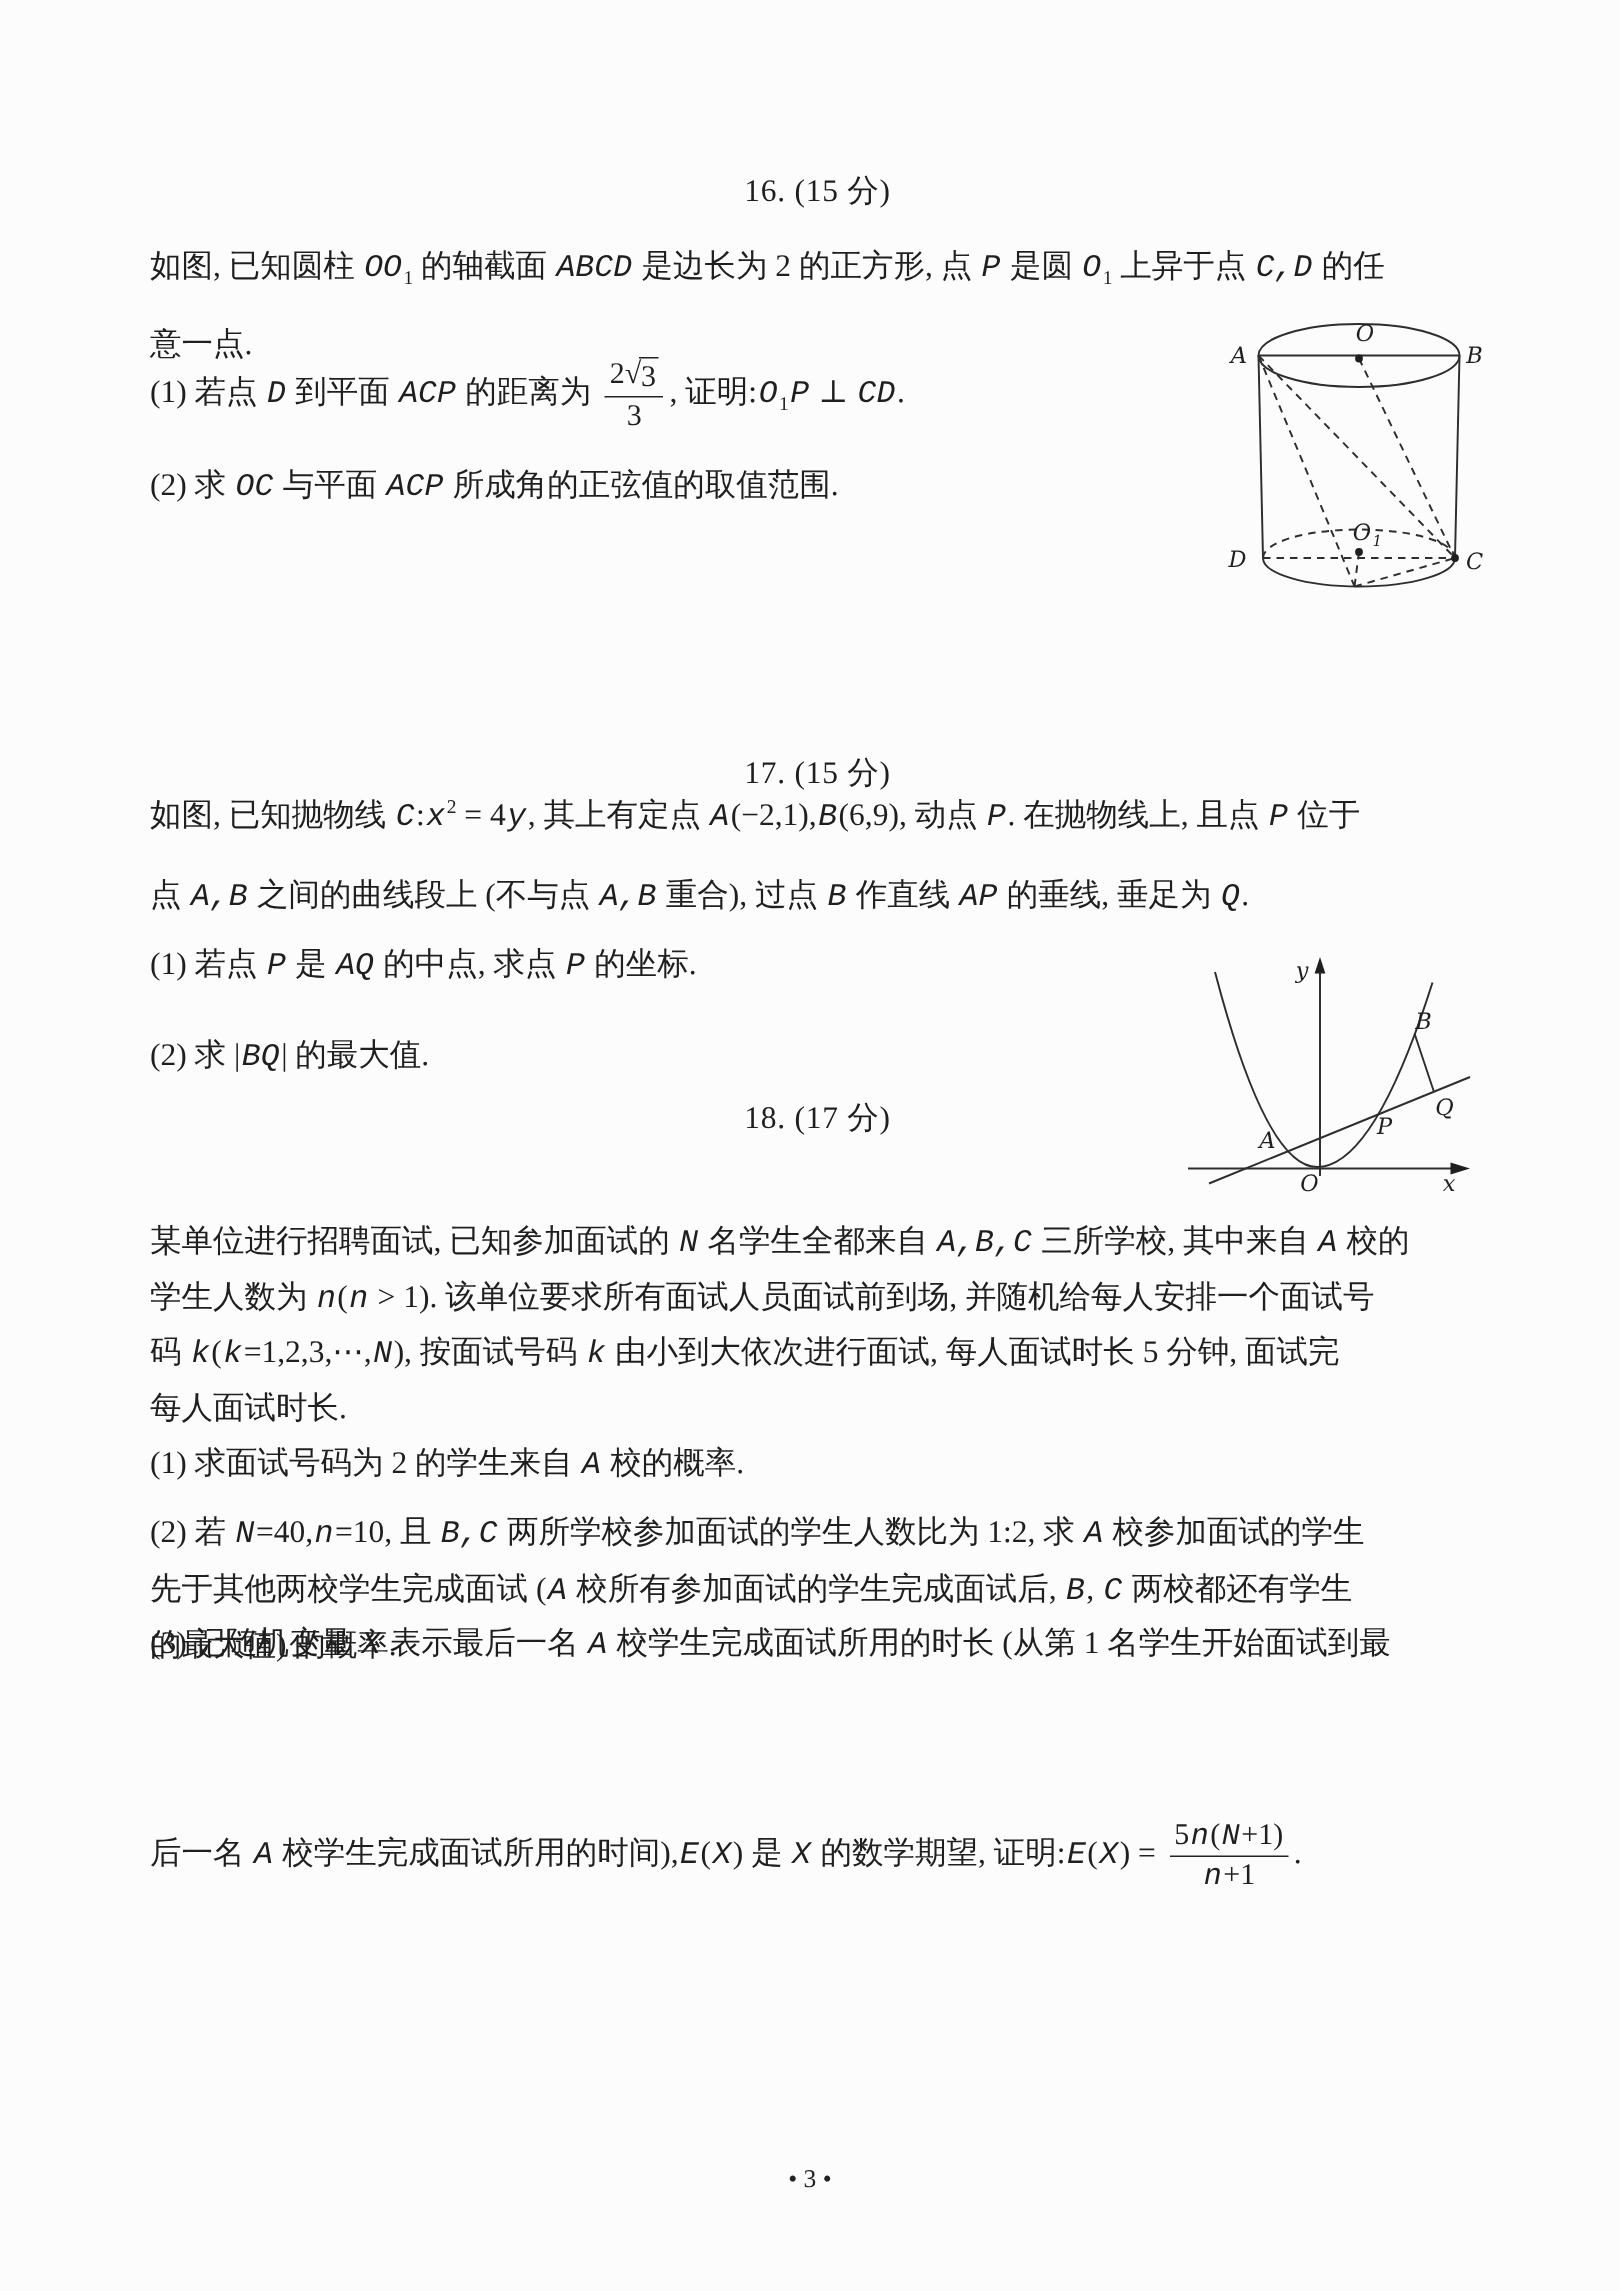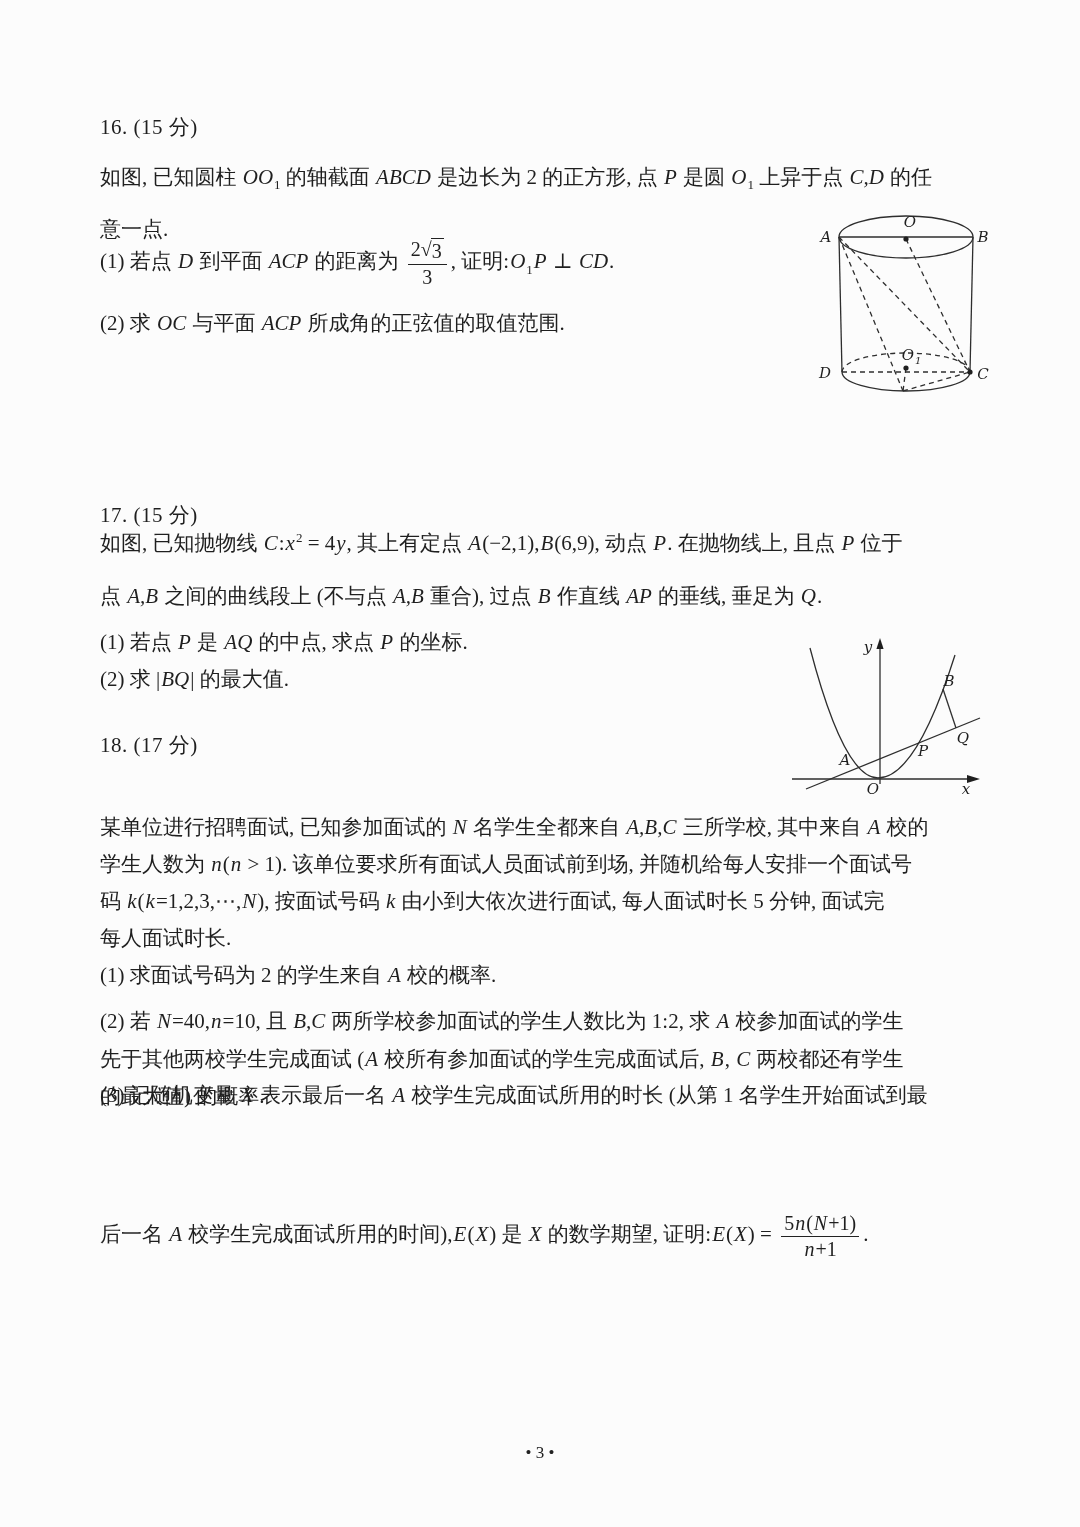--- a/index.html
+++ b/index.html
@@ -3,22 +3,22 @@
 <meta charset="utf-8">
 <style>
   html,body{margin:0;padding:0;}
   body{
     width:1080px;height:1527px;position:relative;overflow:hidden;
     background:#fcfcfc;color:#1f1f1f;
     font-family:"Liberation Serif","DejaVu Serif",serif;
     font-size:21px;line-height:30px;
   }
   .line{position:absolute;left:100px;width:890px;white-space:nowrap;}
-  .heading{letter-spacing:.5px;}
-  .mv{font-style:italic;font-family:Liberation Serif, serif;padding:0 1px;text-align:right;}
+  .heading{letter-spacing:.5px;text-align:center;}
+  .mv{font-style:italic;font-family:Liberation Mono, monospace;padding:0 1px;text-align:right;}
   sub{font-size:13px;line-height:0;}
   sup{font-size:13px;line-height:0;}
   .frac{display:inline-flex;flex-direction:column;vertical-align:middle;
         text-align:center;margin:0 4px;font-size:20px;line-height:1.15;}
   .fnum{border-bottom:1.6px solid #222;padding:0 3px 1px 3px;display:block;}
   .fden{padding-top:1px;display:block;}
   .sqrtw{display:inline-flex;align-items:flex-start;}
   .rsign{margin-right:-1px;}
   .rbody{border-top:1.6px solid #222;padding:1px 2px 0 1px;}
   .fig{position:absolute;}
@@ -70,21 +70,21 @@
     <text class="figlabel" x="171" y="183" text-anchor="middle">C</text>
     <text class="figlabel" x="96" y="164" text-anchor="middle">O</text>
     <text class="figlabel small" x="103" y="168">1</text>
   </svg>
 </div>
 
 <div class="line heading" style="top:500px">17. (15 分)</div>
 <div class="line" style="top:528px">如图, 已知抛物线 <span class="mv">C</span>:<span class="mv">x</span><sup>2</sup> = 4<span class="mv">y</span>, 其上有定点 <span class="mv">A</span>(−2,1),<span class="mv">B</span>(6,9), 动点 <span class="mv">P</span>. 在抛物线上, 且点 <span class="mv">P</span> 位于</div>
 <div class="line" style="top:581px">点 <span class="mv">A,B</span> 之间的曲线段上 (不与点 <span class="mv">A,B</span> 重合), 过点 <span class="mv">B</span> 作直线 <span class="mv">AP</span> 的垂线, 垂足为 <span class="mv">Q</span>.</div>
 <div class="line" style="top:627px">(1) 若点 <span class="mv">P</span> 是 <span class="mv">AQ</span> 的中点, 求点 <span class="mv">P</span> 的坐标.</div>
-<div class="line" style="top:664px">(2) 求 |<span class="mv">BQ</span>| 的最大值.</div>
+<div class="line" style="top:688px">(2) 求 |<span class="mv">BQ</span>| 的最大值.</div>
 
 <div class="fig" style="left:790px;top:628px">
   <svg width="200" height="172" viewBox="0 0 200 172">
     <line class="stroke" x1="2" y1="151" x2="184" y2="151"></line>
     <polygon class="dot" points="190,151 177,147 177,155"></polygon>
     <line class="stroke" x1="90" y1="156" x2="90" y2="16"></line>
     <polygon class="dot" points="90,10 86.4,21 93.6,21"></polygon>
     <path class="stroke" d="M 20 20 Q 54 150 88 150 Q 126 150 165 27"></path>
     <line class="stroke" x1="16" y1="161" x2="190" y2="90"></line>
     <line class="stroke" x1="153" y1="61" x2="166" y2="100"></line>

